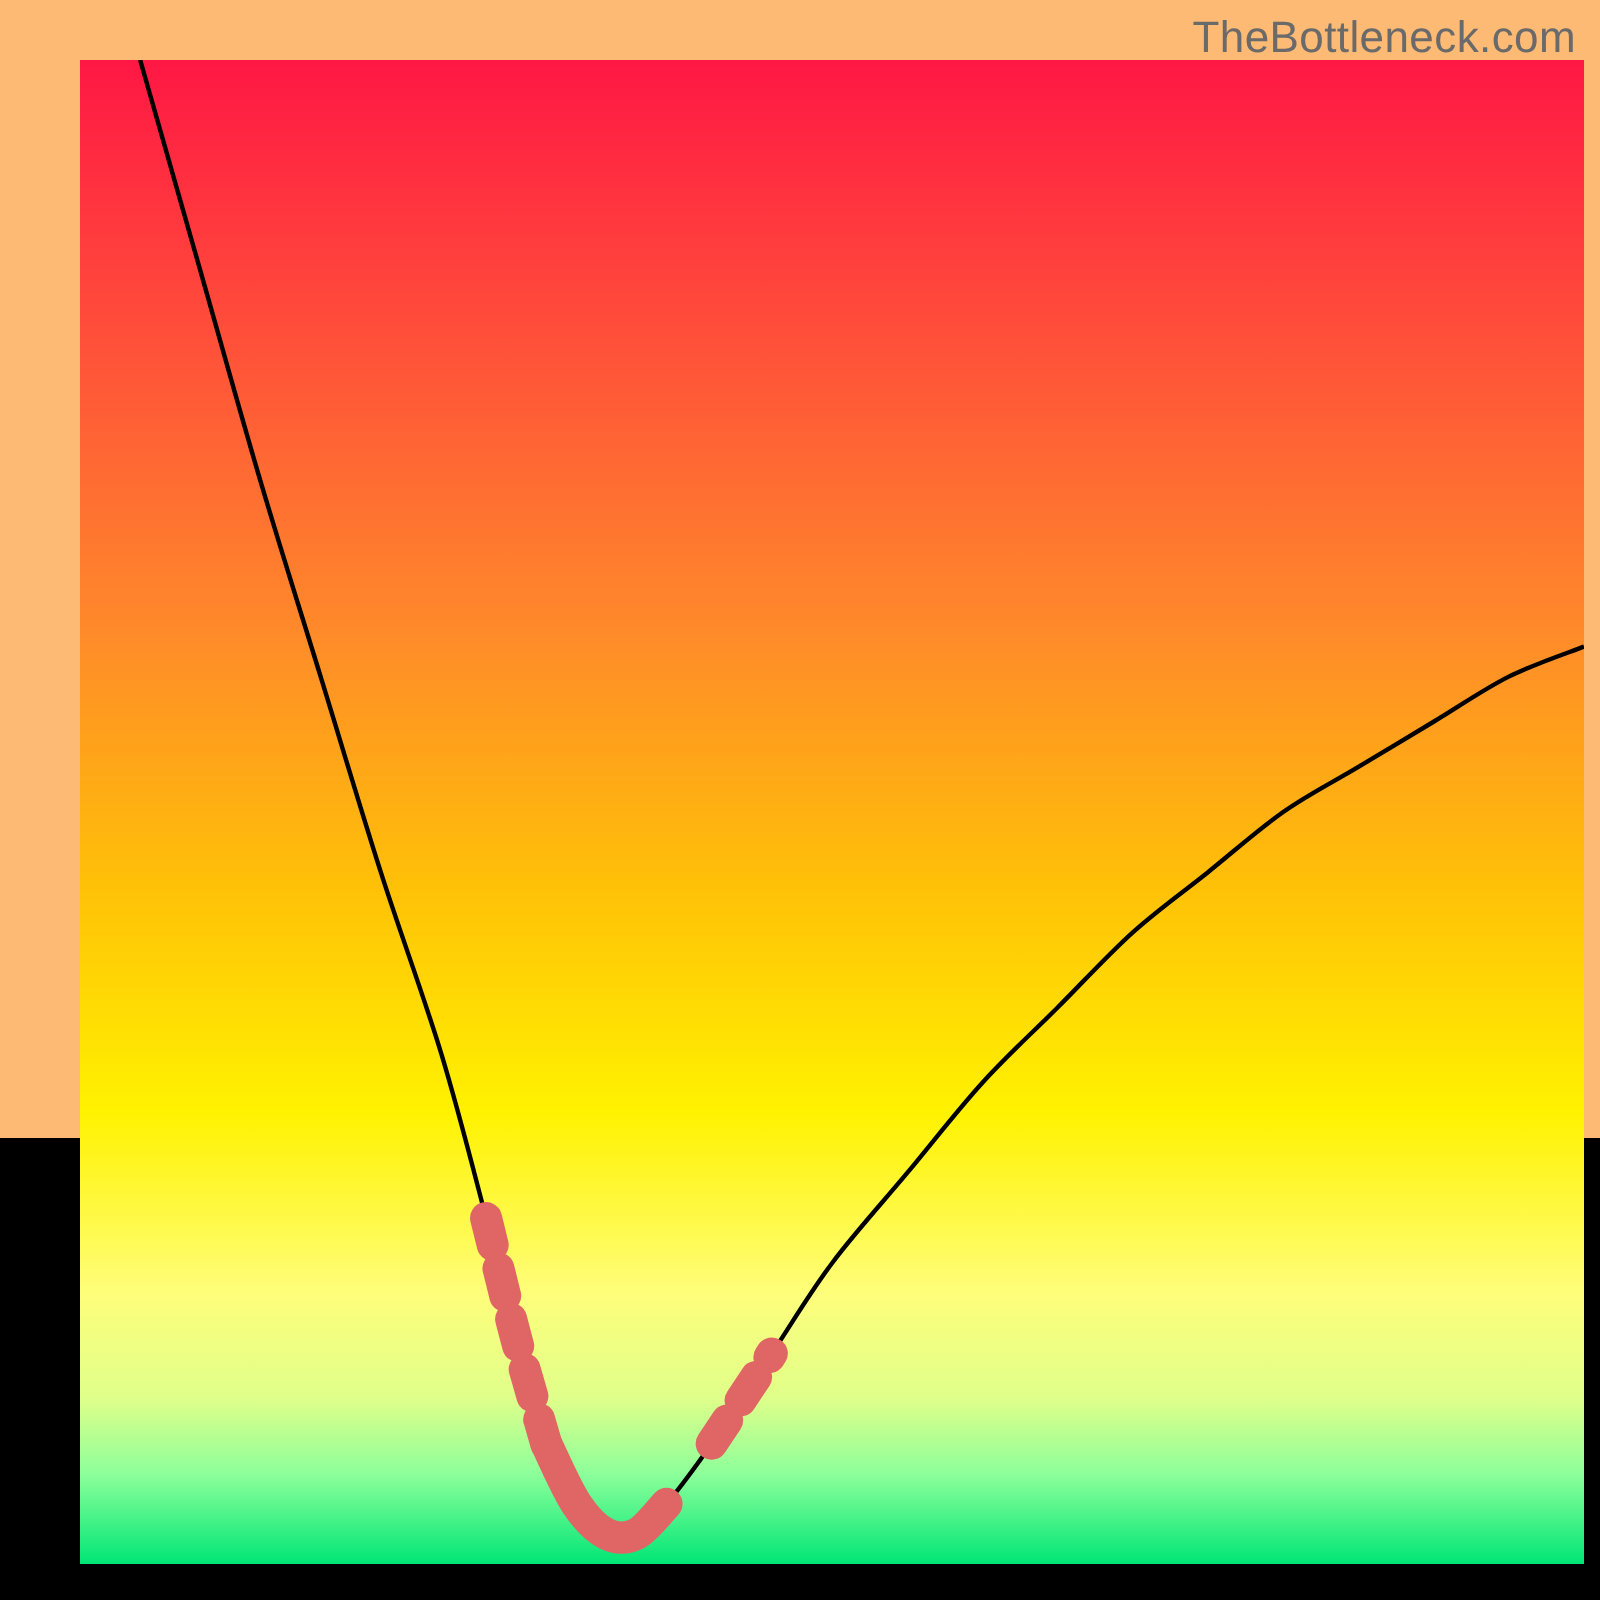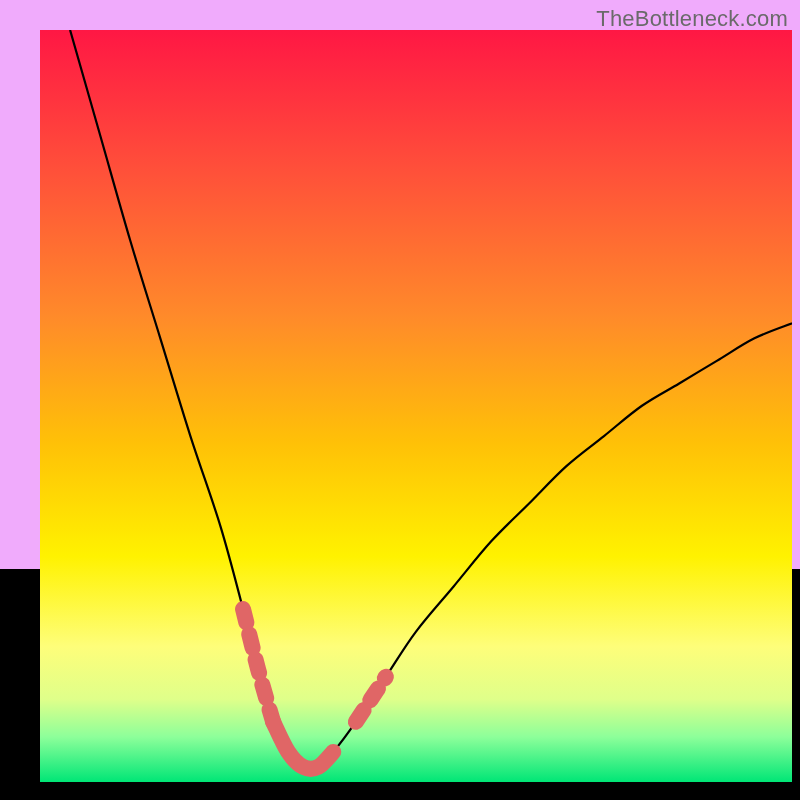--- a/index.html
+++ b/index.html
@@ -7,21 +7,21 @@
     padding: 0;
     background: #000;
     width: 800px;
     height: 800px;
     overflow: hidden;
     font-family: Arial, sans-serif;
   }
   .outer {
     width: 800px;
     height: 569px;
-    background: #f0abfc;
+    background: #fdba74;
     position: relative;
   }
   .watermark {
     position: absolute;
     top: 6px;
     right: 12px;
     color: #6a6a6a;
     font-size: 22px;
     font-weight: 500;
     z-index: 10;

